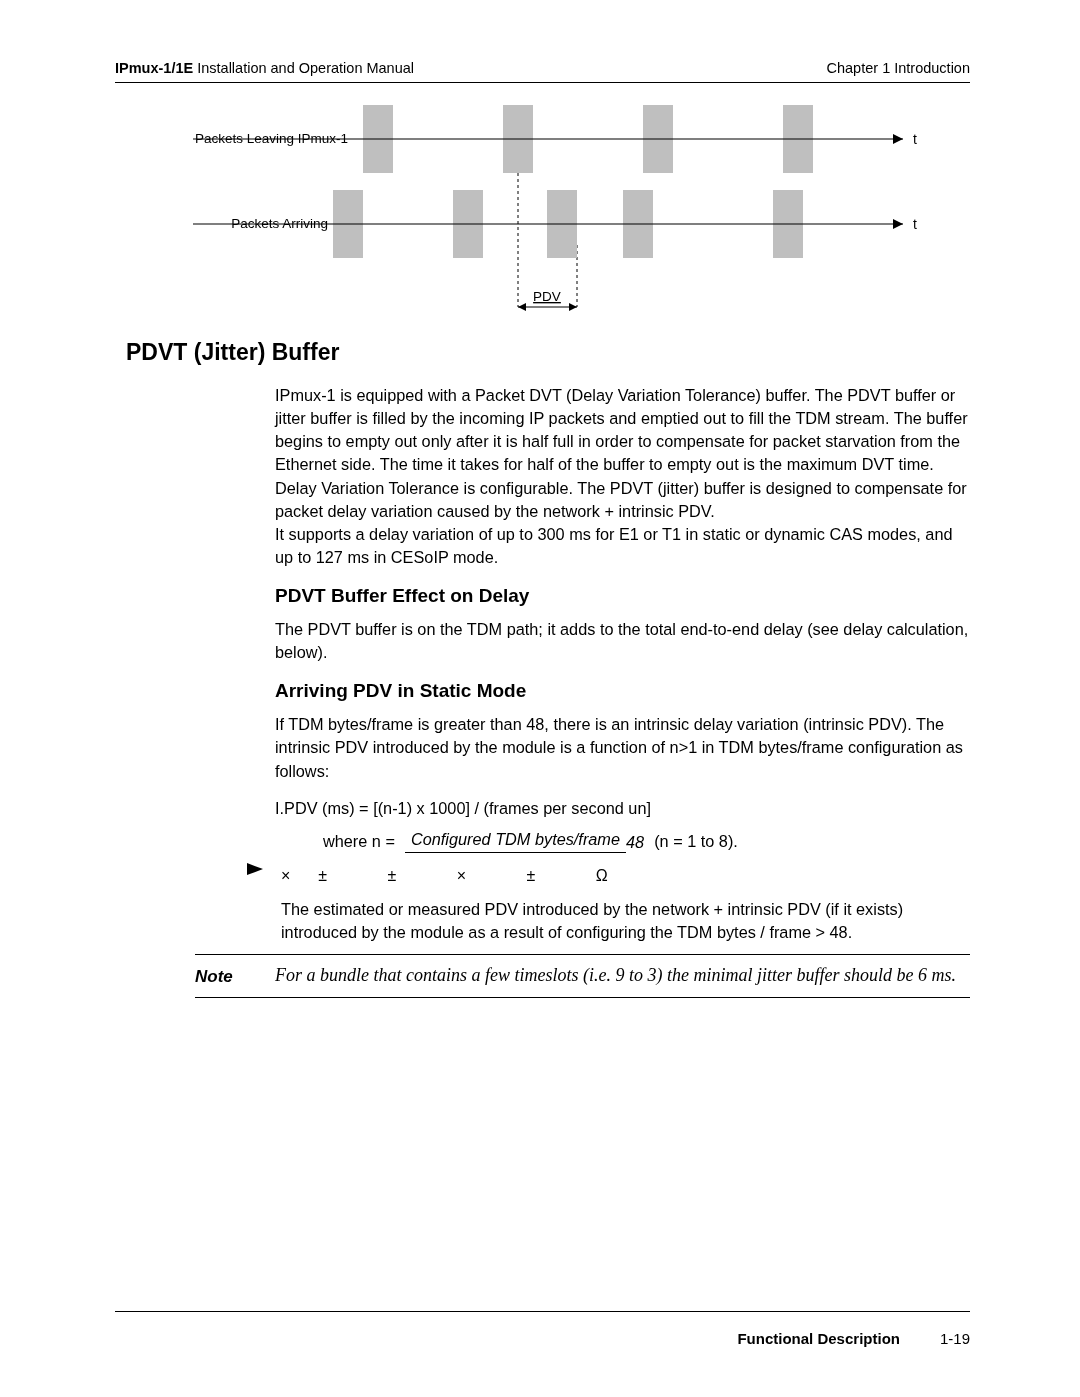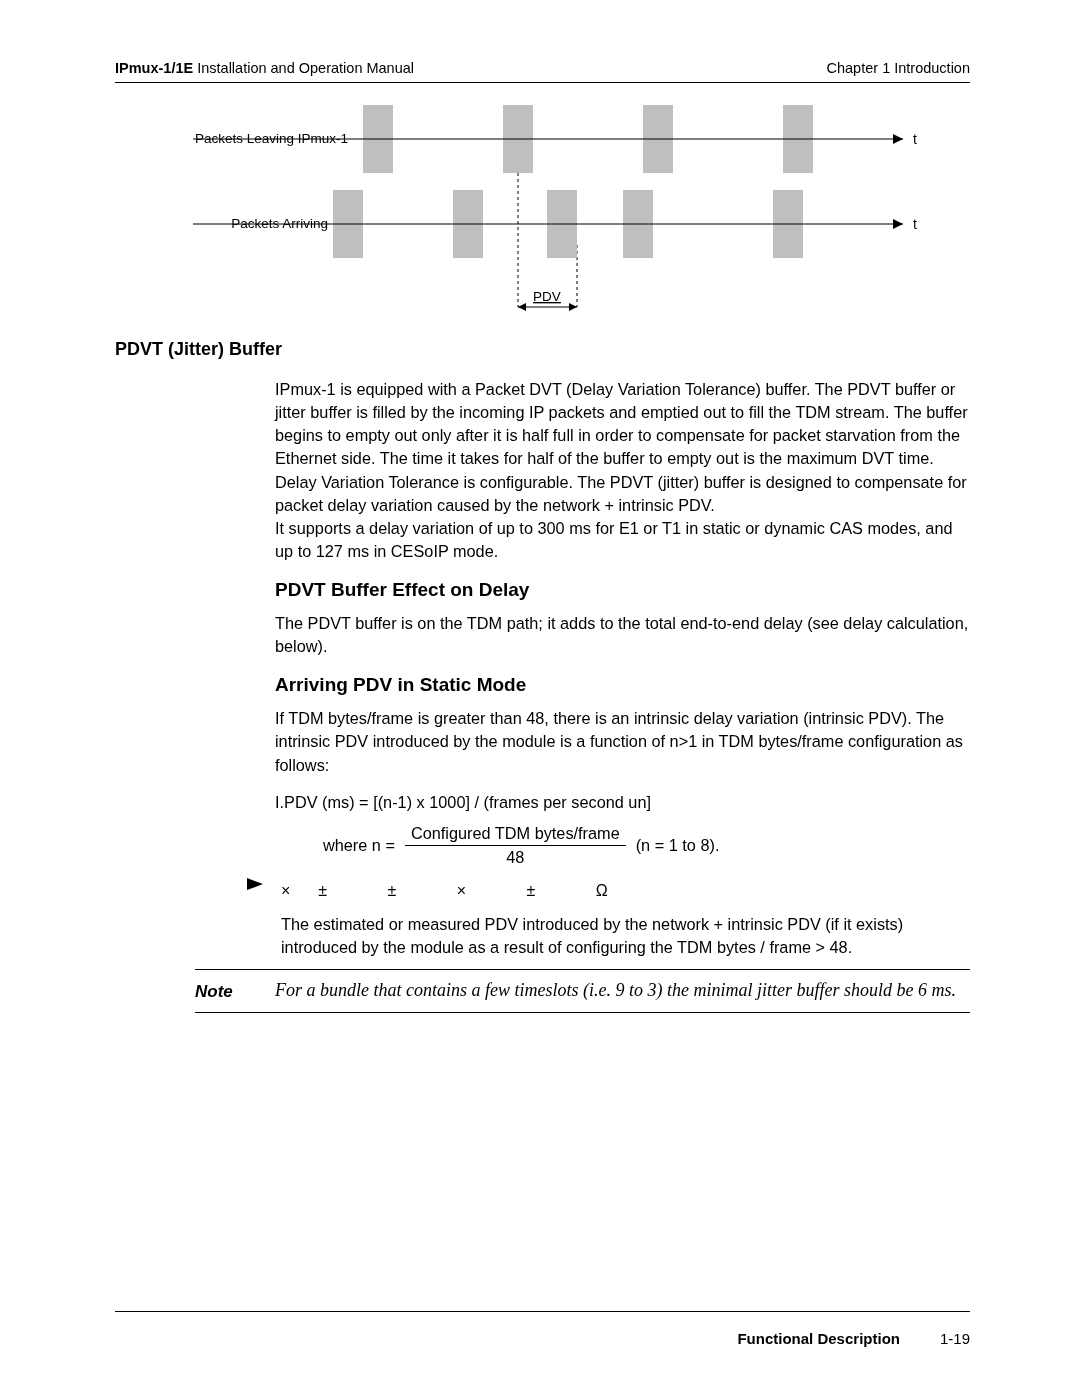--- a/index.html
+++ b/index.html
@@ -37,22 +37,22 @@
     text-align: center;
     font-style: italic;
     font-family: "Times New Roman", Times, serif;
     font-size: 18px;
     margin: 6px 0 22px 0;
   }
 
   .h2 {
     font-family: Arial, Helvetica, sans-serif;
     font-weight: 700;
-    font-size: 18px;
-    margin: 4px 0 18px 0;
+    font-size: 23px;
+    margin: 4px 0 18px 11px;
   }
   .h3 {
     font-family: Arial, Helvetica, sans-serif;
     font-weight: 700;
     font-size: 19px;
     margin: 5px 0 8px 0;
   }
 
   .body-col {
     margin-left: 160px;
@@ -64,23 +64,24 @@
   .formula-line { margin: 10px 0; }
 
   .fraction-row {
     display: flex;
     align-items: center;
     gap: 10px;
     margin: 2px 0 6px 0;
   }
   .frac {
     display: inline-flex;
-    flex-direction: column;
+    flex-direction: row;
     align-items: center;
     line-height: 1.2;
+    font-style: italic;
   }
   .frac .num { border-bottom: 1px solid #000; padding: 0 6px 2px; }
   .frac .den { padding-top: 2px; }
 
   .bullet-row {
     display: flex;
     align-items: flex-start;
     gap: 18px;
     margin-top: 6px;
   }

